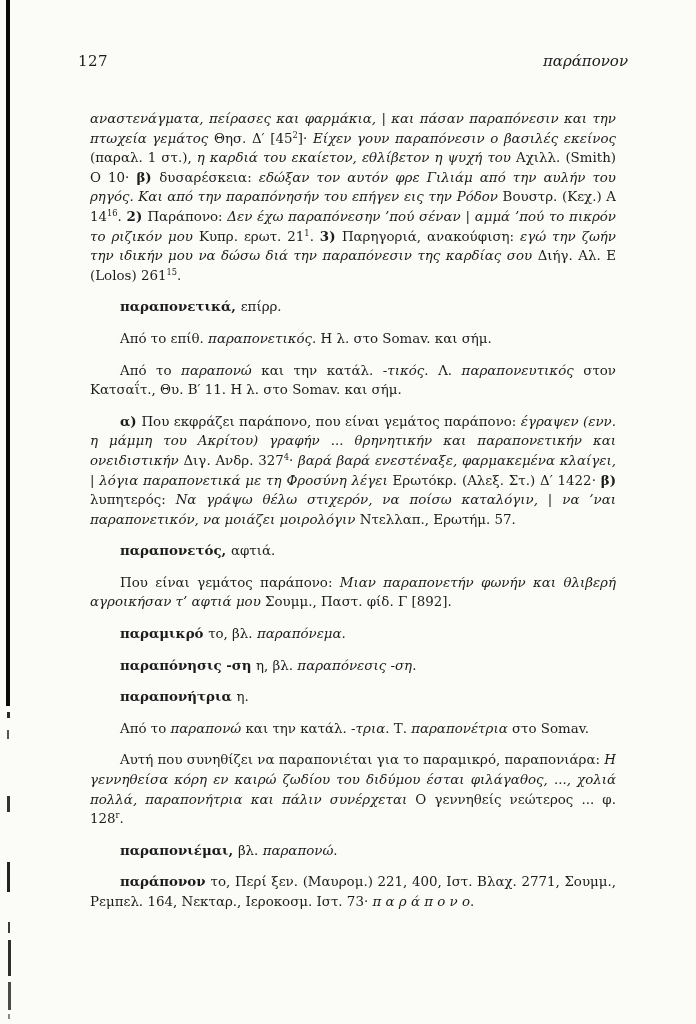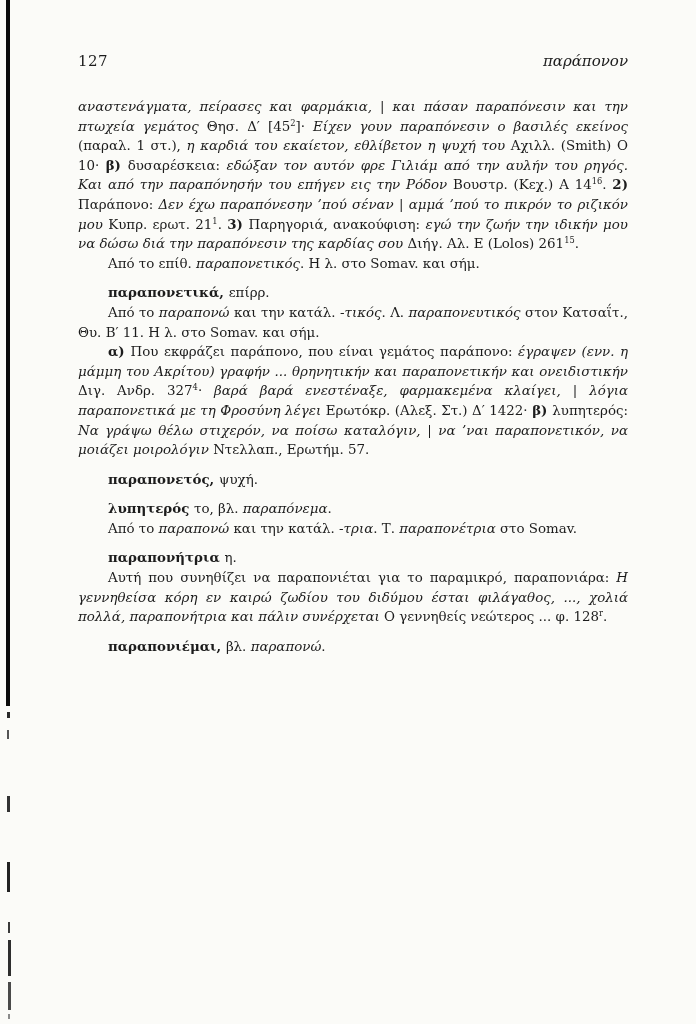--- a/index.html
+++ b/index.html
@@ -30,21 +30,21 @@
     font-size: 15px;
   }
   .page-number { font-style: normal; letter-spacing: 0.5px; }
   .running-head { font-style: italic; }
 
   .text-block {
     position: absolute; left: 78px; top: 97px; width: 550px;
     font-size: 13.4px; line-height: 19.6px;
     text-align: justify;
   }
-  .para { margin: 0; text-indent: 30px; }
+  .para { margin: 12px; text-indent: 30px; }
   .para.continuation { text-indent: 0; }
   .para.entry { margin-top: 10px; }
   .run-r { font-style: normal; }
   .run-i { font-style: italic; }
   .run-b { font-weight: bold; font-style: normal; }
   sup.run-sup { font-size: 0.62em; line-height: 0; vertical-align: super; }
 </style>
 </head>
 <body>
 
@@ -60,23 +60,26 @@
   <div class="seg s9"></div>
 </div>
 
 <div class="page-header">
   <span class="page-number">127</span>
   <span class="running-head">παράπονον</span>
 </div>
 
 <div class="text-block">
     <p class="para continuation"><span class="run-i">αναστενάγματα, πείρασες και φαρμάκια, | και πάσαν παραπόνεσιν και την πτωχεία γεμάτος </span><span class="run-r">Θησ. Δ′ [45</span><sup class="run-sup">2</sup><span class="run-r">]· </span><span class="run-i">Είχεν γουν παραπόνεσιν ο βασιλές εκείνος </span><span class="run-r">(παραλ. 1 στ.), </span><span class="run-i">η καρδιά του εκαίετον, εθλίβετον η ψυχή του </span><span class="run-r">Αχιλλ. (Smith) Ο 10· </span><span class="run-b">β) </span><span class="run-r">δυσαρέσκεια: </span><span class="run-i">εδώξαν τον αυτόν φρε Γιλιάμ από την αυλήν του ρηγός. Και από την παραπόνησήν του επήγεν εις την Ρόδον </span><span class="run-r">Βουστρ. (Κεχ.) Α 14</span><sup class="run-sup">16</sup><span class="run-r">. </span><span class="run-b">2) </span><span class="run-r">Παράπονο: </span><span class="run-i">Δεν έχω παραπόνεσην ’πού σέναν | αμμά ’πού το πικρόν το ριζικόν μου </span><span class="run-r">Κυπρ. ερωτ. 21</span><sup class="run-sup">1</sup><span class="run-r">. </span><span class="run-b">3) </span><span class="run-r">Παρηγοριά, ανακούφιση: </span><span class="run-i">εγώ την ζωήν την ιδικήν μου να δώσω διά την παραπόνεσιν της καρδίας σου </span><span class="run-r">Διήγ. Αλ. Ε (Lolos) 261</span><sup class="run-sup">15</sup><span class="run-r">.</span></p>
+    <p class="para entry"><span class="run-b">παραπονετικά, </span><span class="run-r">επίρρ.</span></p>
     <p class="para body"><span class="run-r">Από το επίθ. </span><span class="run-i">παραπονετικός</span><span class="run-r">. Η λ. στο Somav. και σήμ.</span></p>
-    <p class="para entry"><span class="run-b">παραπονετικά, </span><span class="run-r">επίρρ.</span></p>
     <p class="para body"><span class="run-r">Από το </span><span class="run-i">παραπονώ </span><span class="run-r">και την κατάλ. </span><span class="run-i">-τικός</span><span class="run-r">. Λ. </span><span class="run-i">παραπονευτικός </span><span class="run-r">στον Κατσαΐτ., Θυ. Β′ 11. Η λ. στο Somav. και σήμ.</span></p>
     <p class="para body"><span class="run-b">α) </span><span class="run-r">Που εκφράζει παράπονο, που είναι γεμάτος παράπονο: </span><span class="run-i">έγραψεν (ενν. η μάμμη του Ακρίτου) γραφήν ... θρηνητικήν και παραπονετικήν και ονειδιστικήν </span><span class="run-r">Διγ. Ανδρ. 327</span><sup class="run-sup">4</sup><span class="run-r">· </span><span class="run-i">βαρά βαρά ενεστέναξε, φαρμακεμένα κλαίγει, | λόγια παραπονετικά με τη Φροσύνη λέγει </span><span class="run-r">Ερωτόκρ. (Αλεξ. Στ.) Δ′ 1422· </span><span class="run-b">β) </span><span class="run-r">λυπητερός: </span><span class="run-i">Να γράψω θέλω στιχερόν, να ποίσω καταλόγιν, | να ’ναι παραπονετικόν, να μοιάζει μοιρολόγιν </span><span class="run-r">Ντελλαπ., Ερωτήμ. 57.</span></p>
-    <p class="para entry"><span class="run-b">παραπονετός, </span><span class="run-r">ψυχή.</span></p>
-    <p class="para entry"><span class="run-b">λυπητερός </span><span class="run-r">το, βλ. </span><span class="run-i">παραπόνεμα</span><span class="run-r">.</span></p>
+    <p class="para entry"><span class="run-b">παραπονετός, </span><span class="run-r">αφτιά.</span></p>
+    <p class="para body"><span class="run-r">Που είναι γεμάτος παράπονο: </span><span class="run-i">Μιαν παραπονετήν φωνήν και θλιβερή αγροικήσαν τ’ αφτιά μου </span><span class="run-r">Σουμμ., Παστ. φίδ. Γ [892].</span></p>
+    <p class="para entry"><span class="run-b">παραμικρό </span><span class="run-r">το, βλ. </span><span class="run-i">παραπόνεμα</span><span class="run-r">.</span></p>
+    <p class="para entry"><span class="run-b">παραπόνησις -ση </span><span class="run-r">η, βλ. </span><span class="run-i">παραπόνεσις -ση</span><span class="run-r">.</span></p>
+    <p class="para entry"><span class="run-b">παραπονήτρια </span><span class="run-r">η.</span></p>
     <p class="para body"><span class="run-r">Από το </span><span class="run-i">παραπονώ </span><span class="run-r">και την κατάλ. </span><span class="run-i">-τρια</span><span class="run-r">. Τ. </span><span class="run-i">παραπονέτρια </span><span class="run-r">στο Somav.</span></p>
-    <p class="para entry"><span class="run-b">παραπονήτρια </span><span class="run-r">η.</span></p>
     <p class="para body"><span class="run-r">Αυτή που συνηθίζει να παραπονιέται για το παραμικρό, παραπονιάρα: </span><span class="run-i">Η γεννηθείσα κόρη εν καιρώ ζωδίου του διδύμου έσται φιλάγαθος, ..., χολιά πολλά, παραπονήτρια και πάλιν συνέρχεται </span><span class="run-r">Ο γεννηθείς νεώτερος ... φ. 128</span><sup class="run-sup">r</sup><span class="run-r">.</span></p>
     <p class="para entry"><span class="run-b">παραπονιέμαι, </span><span class="run-r">βλ. </span><span class="run-i">παραπονώ</span><span class="run-r">.</span></p>
+    <p class="para entry"><span class="run-b">παράπονον </span><span class="run-r">το, Περί ξεν. (Μαυρομ.) 221, 400, Ιστ. Βλαχ. 2771, Σουμμ., Ρεμπελ. 164, Νεκταρ., Ιεροκοσμ. Ιστ. 73· </span><span class="run-i">π α ρ ά π ο ν ο</span><span class="run-r">.</span></p>
   </div>
 
 </body></html>

